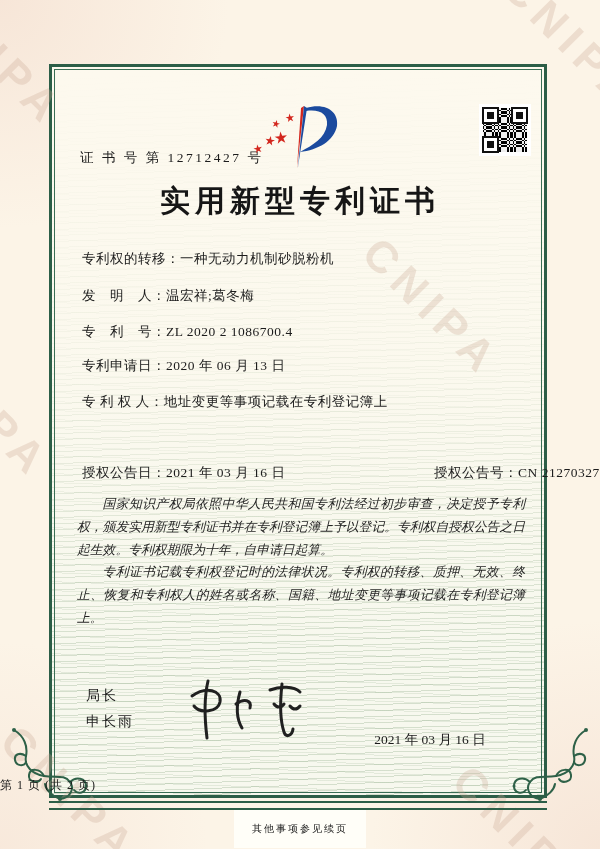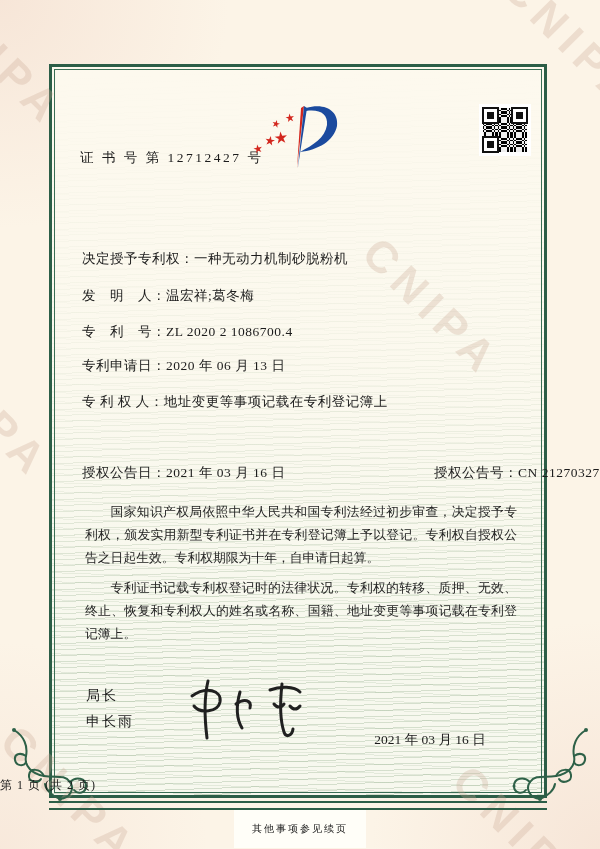--- a/index.html
+++ b/index.html
@@ -34,21 +34,21 @@
   .content{position:absolute;inset:0;z-index:4;}
   .cert-no{position:absolute;left:80px;top:101px;font-size:13.5px;letter-spacing:2.5px;margin-top:48px;}
   .title{position:absolute;left:0;right:0;top:181px;text-align:center;
     font-size:30px;font-weight:bold;letter-spacing:5px;color:#161616;}
   .row{position:absolute;left:82px;right:60px;font-size:13.5px;white-space:nowrap;}
   .flabel{display:inline-block;letter-spacing:.5px;}
   .fvalue{letter-spacing:.5px;}
   .pair2{position:absolute;left:352px;top:0;}
   .paras{position:absolute;left:77px;top:493px;width:448px;font-size:12.8px;
     line-height:1.78;text-align:justify;color:#242424;}
-  .paras p{margin:8px;text-indent:2em;}
+  .paras p{margin:0;text-indent:2em;font-style:italic;}
   .signer-title{position:absolute;left:86px;top:687px;font-size:14px;letter-spacing:2px;}
   .signer-name{position:absolute;left:86px;top:713px;font-size:14px;letter-spacing:2px;}
   .sig{position:absolute;left:178px;top:678px;}
   .issue-date{position:absolute;left:360px;top:731px;width:140px;text-align:center;font-size:13.5px;}
   .page-ind{position:absolute;left:0;right:0;top:777px;font-size:12px;letter-spacing:1px;}
   .cont-note{position:absolute;left:50%;transform:translateX(-50%);top:810px;
     background:#fffef8;padding:12px 18px;font-size:10px;letter-spacing:2px;z-index:5;}
   .logo{position:absolute;left:240px;top:100px;}
   .qr{position:absolute;left:479px;top:104px;width:52px;height:52px;background:#fff;}
   .qr-body{position:absolute;inset:4px;
@@ -129,23 +129,24 @@
       <path d="M66,8 C86,2 99,12 97,26 C94,41 78,50 60,52 C73,45 85,38 87,25 C88,14 80,9 66,11 Z" fill="#1b4a9e"></path>
     </svg>
 
     <div class="qr">
       <div class="qr-body"></div>
       <div class="finder f-tl"></div>
       <div class="finder f-tr"></div>
       <div class="finder f-bl"></div>
     </div>
 
+    <div class="title">实用新型专利证书</div>
 
     <div class="row" style="top:250px">
-      <span class="flabel">决定授予专利权：</span><span class="fvalue">一种无动力机制砂脱粉机</span>
+      <span class="flabel">专利权的转移：</span><span class="fvalue">一种无动力机制砂脱粉机</span>
     </div>
     <div class="row" style="top:287px">
       <span class="flabel">发　明　人：</span><span class="fvalue">温宏祥;葛冬梅</span>
     </div>
     <div class="row" style="top:323px">
       <span class="flabel">专　利　号：</span><span class="fvalue">ZL 2020 2 1086700.4</span>
     </div>
     <div class="row" style="top:357px">
       <span class="flabel">专利申请日：</span><span class="fvalue">2020 年 06 月 13 日</span>
     </div>

